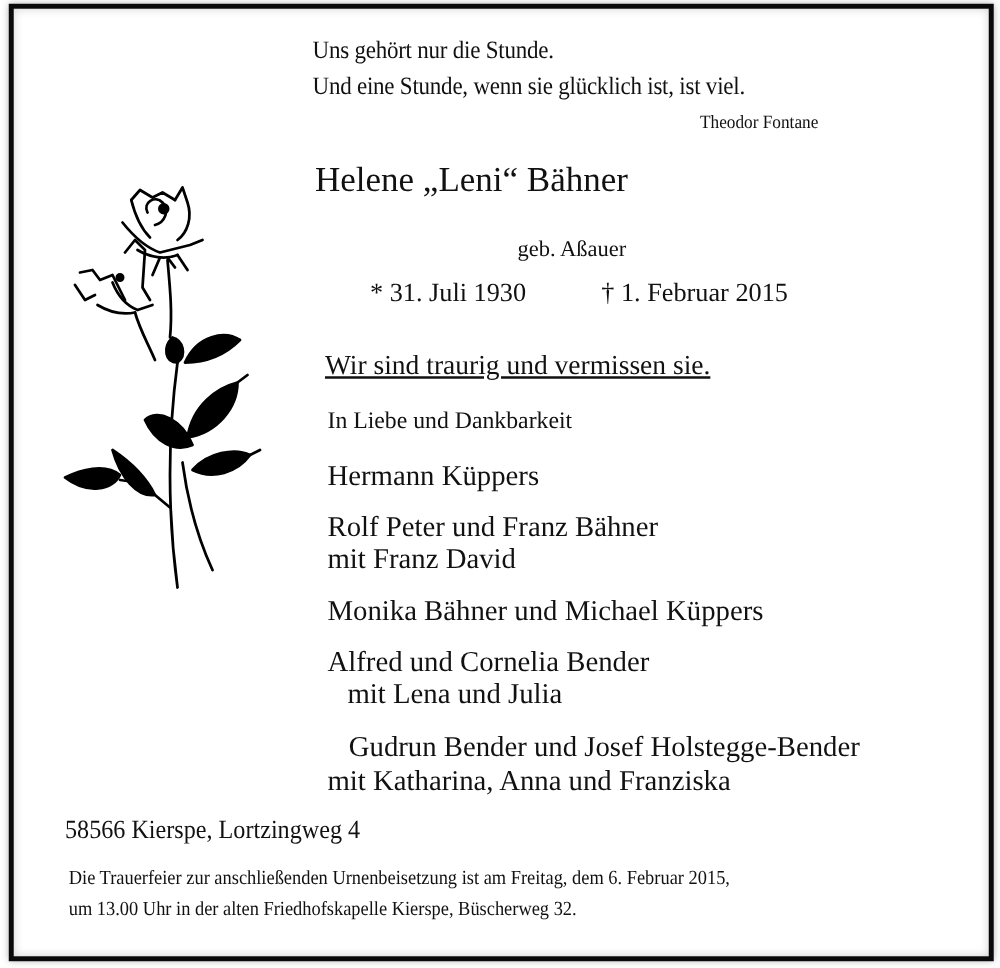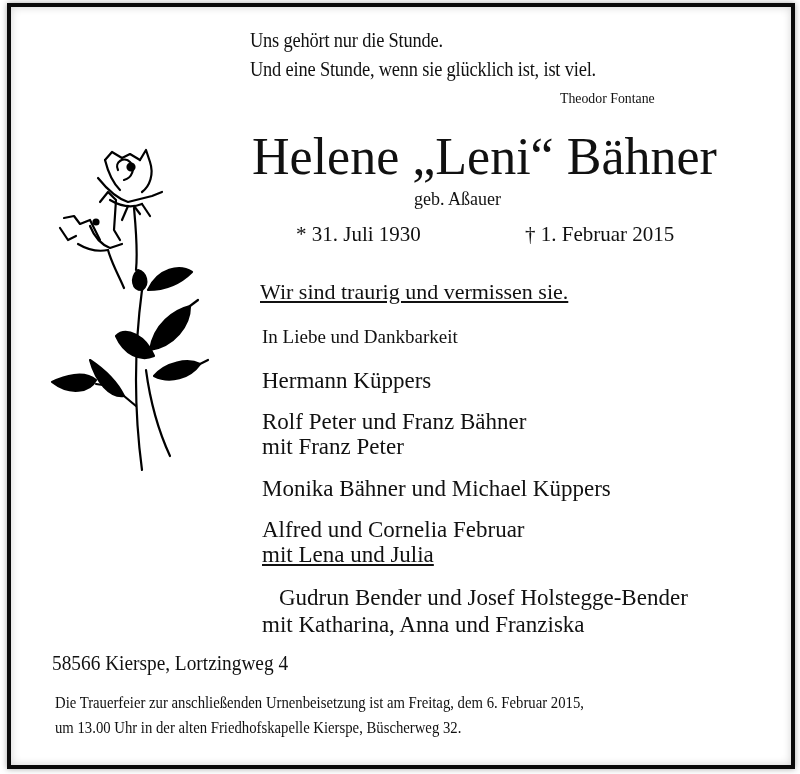--- a/index.html
+++ b/index.html
@@ -4,21 +4,21 @@
 <style>
   html, body { margin: 0; padding: 0; background: #ffffff; }
   body { width: 800px; height: 774px; position: relative; overflow: hidden;
          font-family: "Liberation Serif", "DejaVu Serif", serif; color: #111; }
   .frame { position: absolute; left: 7px; top: 3px; width: 780px; height: 758px;
            border: 4px solid #0a0a0a; background: #fff;
            box-shadow: 0 0 6px rgba(0,0,0,0.35), inset 0 0 8px rgba(0,0,0,0.18); }
   .t { position: absolute; white-space: nowrap; line-height: 1; }
   .quote { font-size: 20px; letter-spacing: -0.2px; transform-origin: left top; transform: scaleX(0.92); }
   .author { font-size: 15px; transform-origin: left top; transform: scaleX(0.92); }
-  .name { font-size: 52px; }
+  .name { font-size: 28px; }
   .geb { font-size: 18px; }
   .dates { font-size: 21px; }
   .sad { font-size: 22px; text-decoration: underline; }
   .love { font-size: 19px; }
   .fam { font-size: 23px; line-height: 25px; }
   .addr { font-size: 21px; transform-origin: left top; transform: scaleX(0.92); }
   .info { font-size: 16px; line-height: 25px; transform-origin: left top; transform: scaleX(0.92); }
   .rose { position: absolute; left: 50px; top: 140px; width: 180px; height: 340px; }
 </style>
 </head>
@@ -66,29 +66,29 @@
   <path d="M2 242 C14 236 34 230 46 240 C40 252 20 256 2 242 Z" fill="#000"></path>
   <path d="M46 244 L60 246"></path>
     <path d="M74 256 L86 266"></path>
   <path d="M140 166 L148 160"></path>
     <path d="M150 224 L158 220"></path>
 </svg>
 
 <div class="t name" style="left:252px; top:131px;">Helene „Leni“ Bähner</div>
 <div class="t geb" style="left:414px; top:190px;">geb. Aßauer</div>
 <div class="t dates" style="left:296px; top:224px;">*  31. Juli 1930</div>
-<div class="t dates" style="left:481px; top:224px;margin-left:44px;">†  1. Februar 2015</div>
+<div class="t dates" style="left:481px; top:224px;">†  1. Februar 2015</div>
 
 <div class="t sad" style="left:260px; top:281px;">Wir sind traurig und vermissen sie.</div>
 <div class="t love" style="left:262px; top:327px;text-align:center;">In Liebe und Dankbarkeit</div>
 
 <div class="t fam" style="left:262px; top:368px;">Hermann Küppers</div>
 <div class="t fam" style="left:262px; top:409px;">Rolf Peter und Franz Bähner</div>
-<div class="t fam" style="left:262px; top:434px;">mit Franz Peter</div>
+<div class="t fam" style="left:262px; top:434px;">mit Franz David</div>
 <div class="t fam" style="left:262px; top:476px;">Monika Bähner und Michael Küppers</div>
-<div class="t fam" style="left:262px; top:517px;">Alfred und Cornelia Februar</div>
-<div class="t fam" style="left:262px; top:542px;text-decoration:underline;">mit Lena und Julia</div>
+<div class="t fam" style="left:262px; top:517px;">Alfred und Cornelia Bender</div>
+<div class="t fam" style="left:278px; top:542px;">mit Lena und Julia</div>
 <div class="t fam" style="left:279px; top:585px;">Gudrun Bender und Josef Holstegge-Bender</div>
 <div class="t fam" style="left:262px; top:612px;">mit Katharina, Anna und Franziska</div>
 
 <div class="t addr" style="left:52px; top:653px;">58566 Kierspe, Lortzingweg 4</div>
 <div class="t info" style="left:55px; top:690px;">Die  Trauerfeier  zur  anschließenden Urnenbeisetzung  ist  am  Freitag, dem 6. Februar 2015,</div>
 <div class="t info" style="left:55px; top:715px;">um  13.00  Uhr   in  der  alten Friedhofskapelle  Kierspe, Büscherweg 32.</div>
 
 </body></html>

